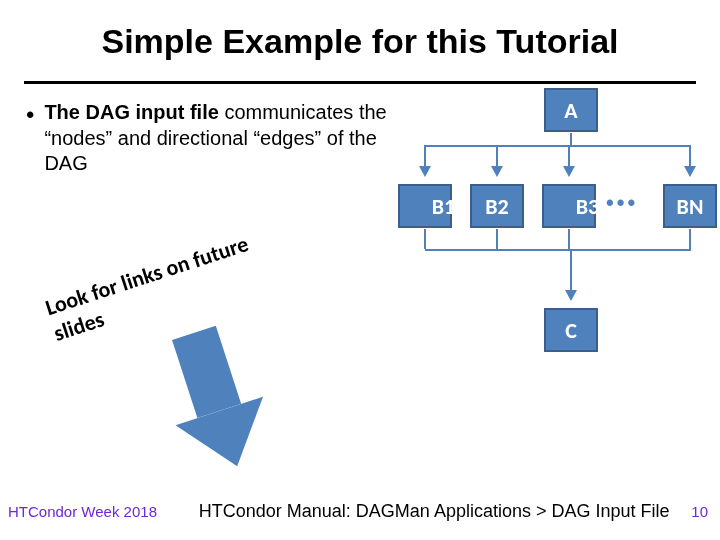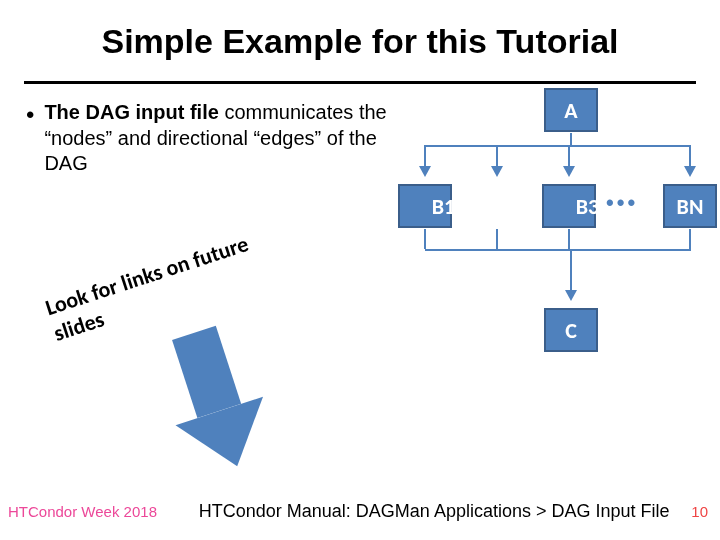--- a/index.html
+++ b/index.html
@@ -145,47 +145,48 @@
   .footer {
     position: absolute;
     bottom: 18px;
     left: 8px;
     right: 12px;
     display: flex;
     align-items: baseline;
     justify-content: space-between;
     font-size: 15px;
   }
-  .footer .left { color: #ec4899; }
+  .footer .left { color: #6d28d9; }
   .footer .link {
     color: #000;
     font-size: 18px;
     margin-left: 20px;
   }
-  .footer .pn { color: #ef4444; }
+  .footer .pn { color: #6d28d9; }
 </style>
 </head>
 <body>
 
 <div class="title">Simple Example for this Tutorial</div>
 <hr class="hr">
 
 <div class="content">
   <div class="bullet">
     <span class="dot">•</span>
     <span class="text">
       <span class="bold">The DAG input file</span><span> communicates the “nodes” and directional “edges” of the DAG</span>
     </span>
   </div>
 
   <div class="anno">Look for links on future slides</div>
 
   <div class="diagram">
     <div class="node a">A</div>
     <div class="node b1">B1</div>
+    <div class="node b2">B2</div>
     <div class="node b3">B3</div>
     <span class="dots">•••</span>
     <div class="node bn">BN</div>
     <div class="node c">C</div>
 
     <div class="edge v1"></div>
     <div class="edge h1"></div>
     <div class="edge d1"></div>
     <div class="edge d2"></div>
     <div class="edge d3"></div>

